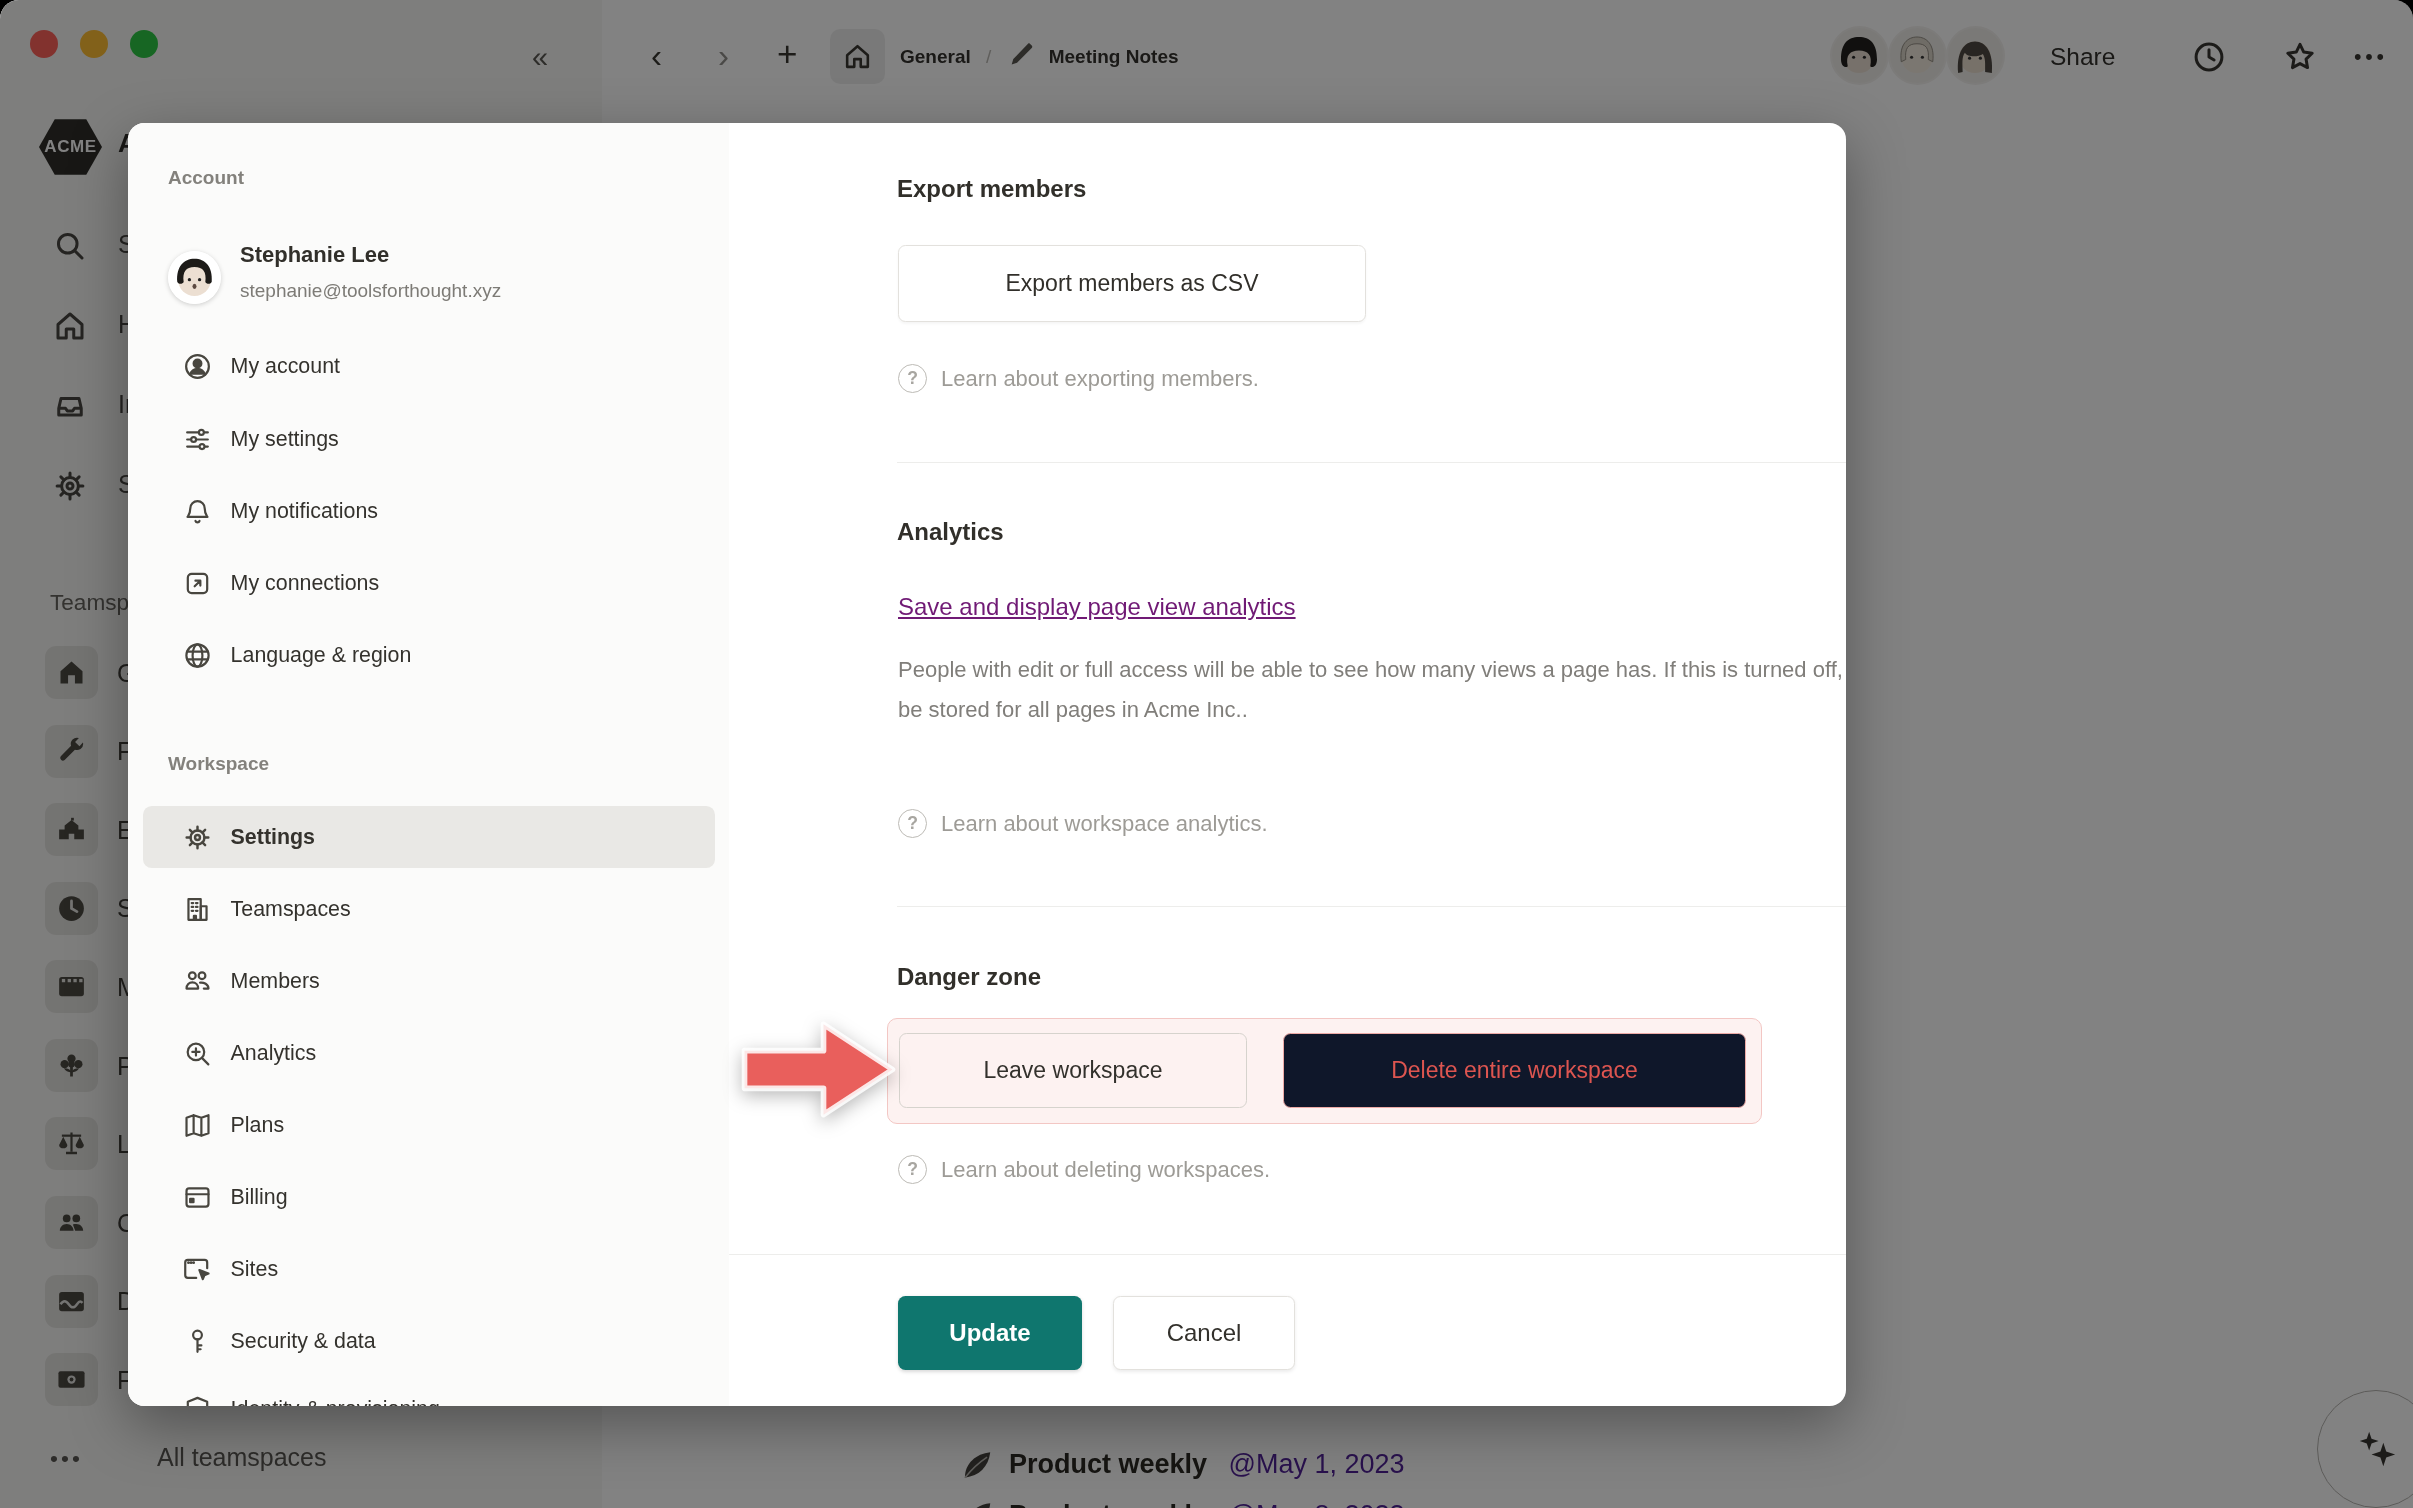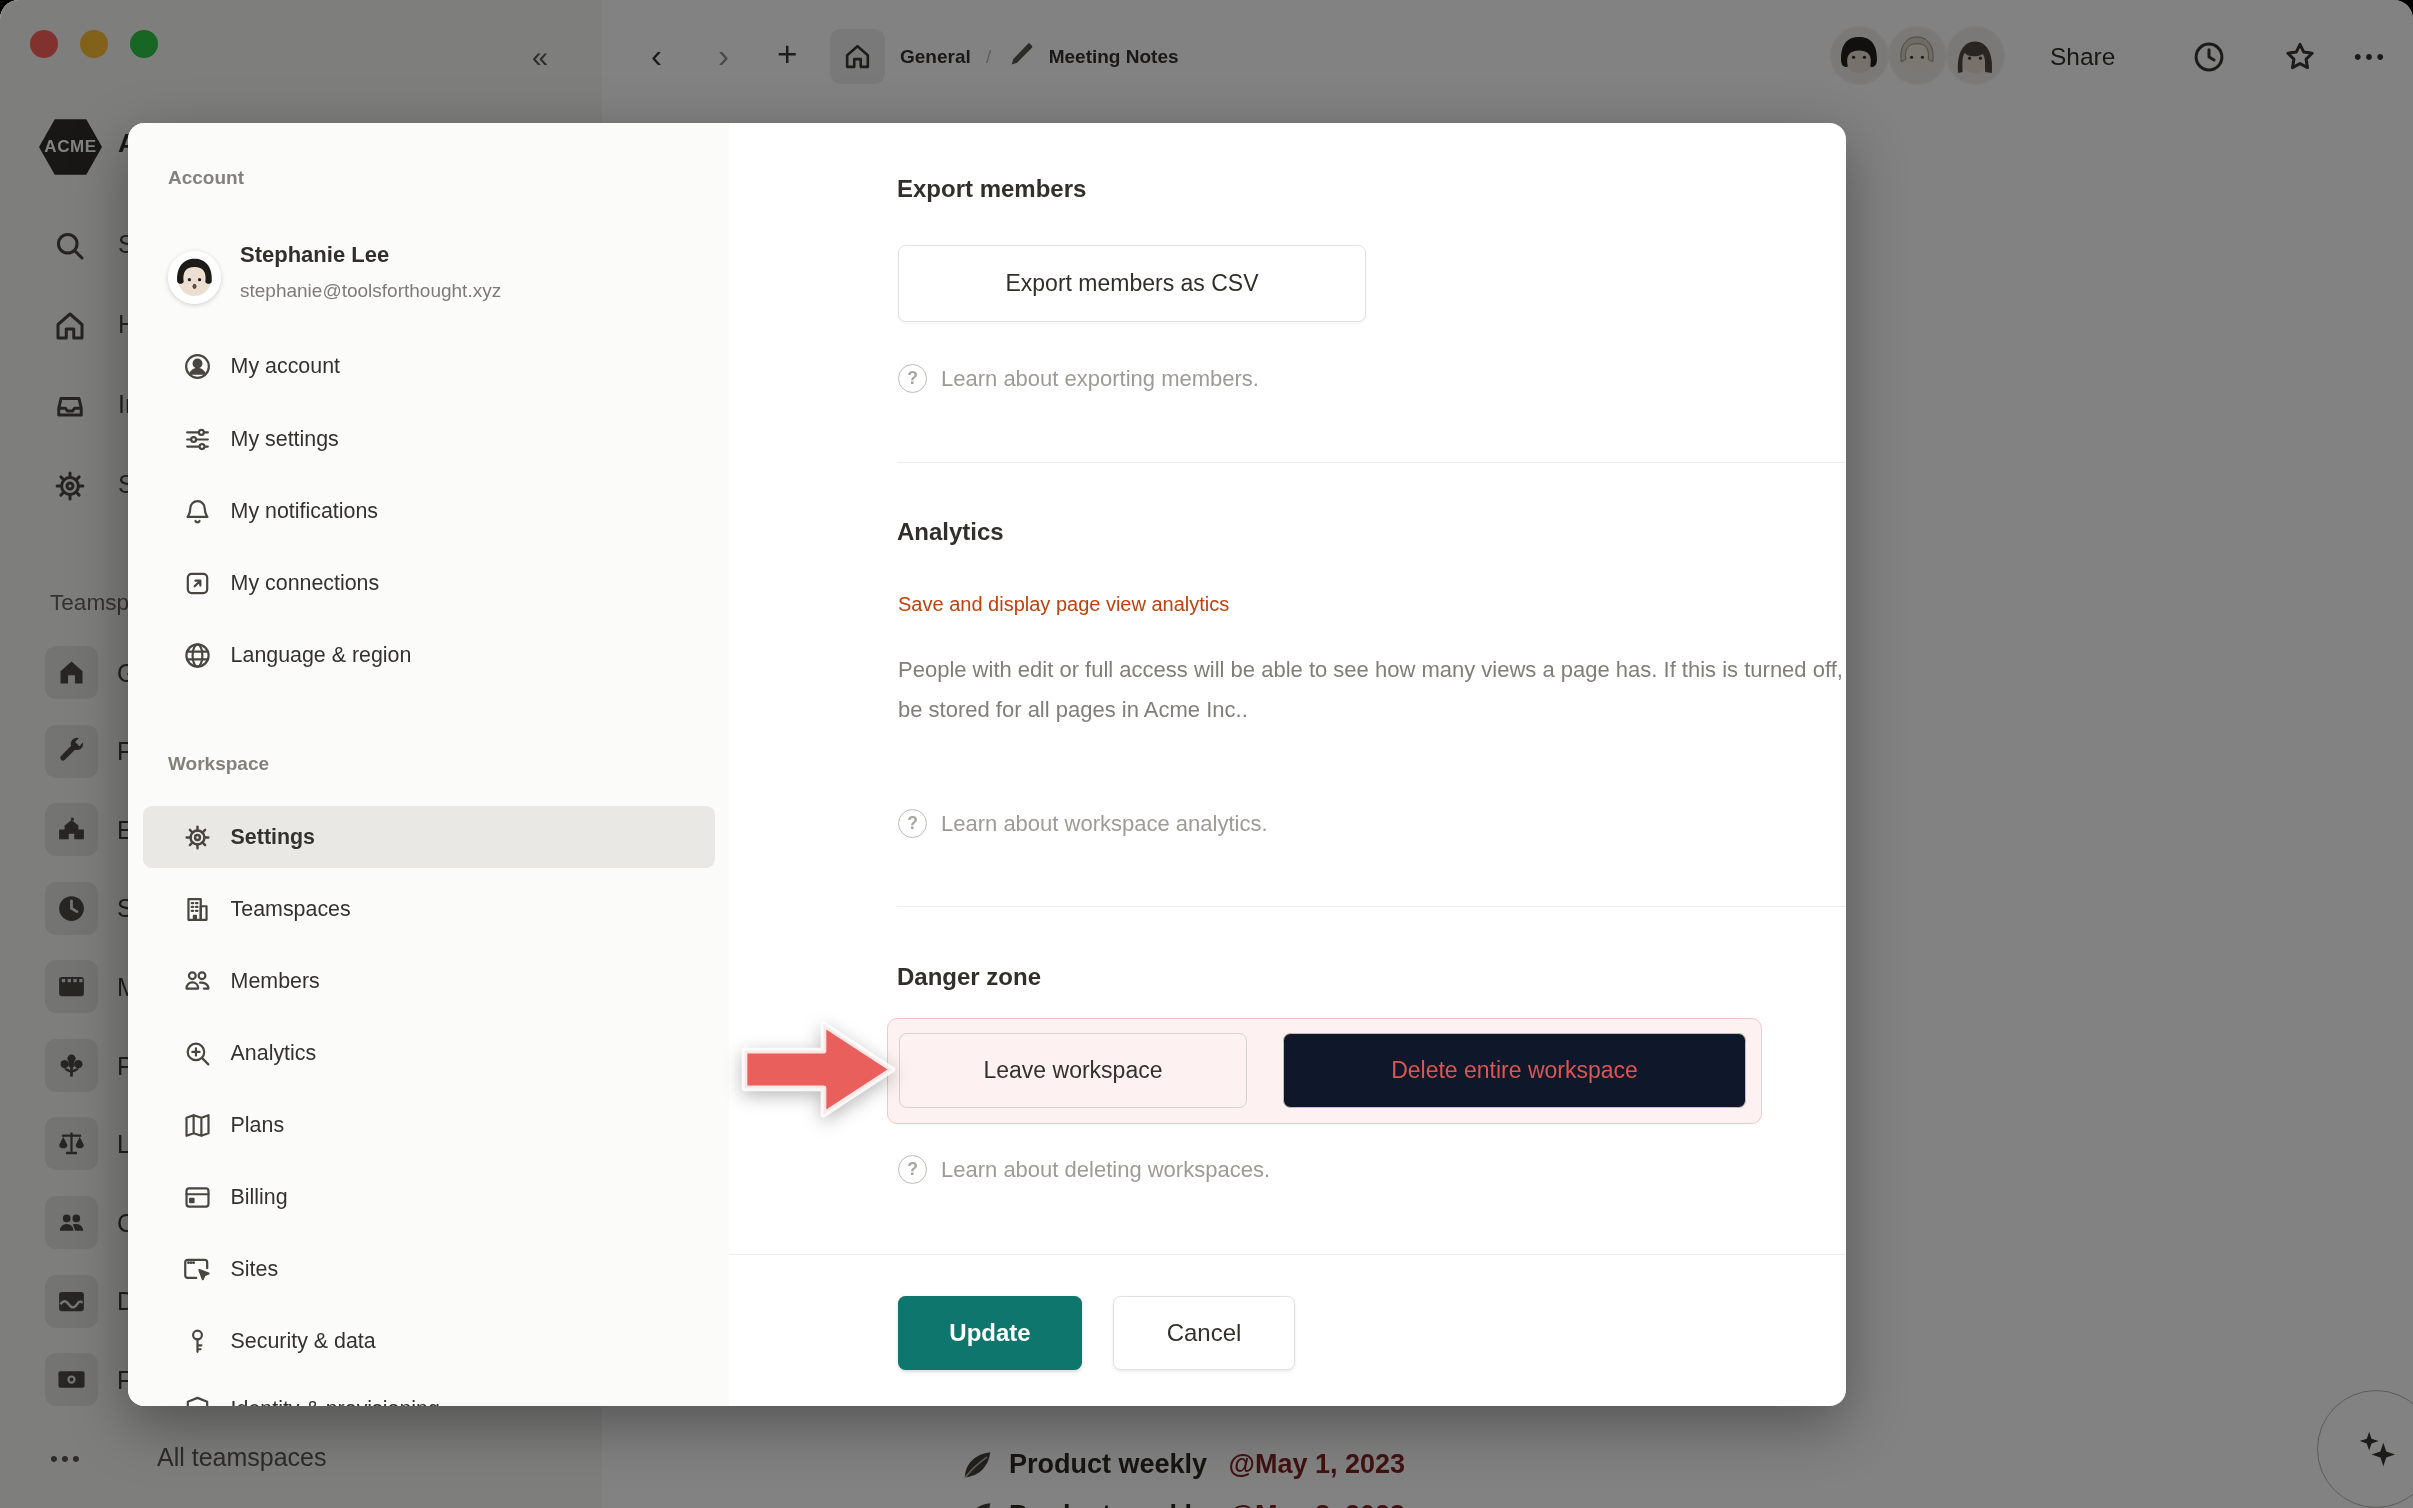--- a/index.html
+++ b/index.html
@@ -26,21 +26,21 @@
   .ws-name{left:118px;top:128px;font-size:26.4px;font-weight:700;color:#2b2925;}
   .sb-icon{left:52px;width:36px;height:36px;}
   .sb-label{left:118px;font-size:25px;font-weight:500;color:#45433e;}
   .teams-hd{left:50px;top:590px;font-size:22.6px;font-weight:500;color:#62605b;}
   .tile{left:45px;width:53px;height:53px;border-radius:11.3px;background:#e3e2df;display:flex;align-items:center;justify-content:center;}
   .tile svg{width:33px;height:33px;}
   .t-label{left:117px;font-size:25px;font-weight:500;color:#3c3a35;}
   .all-ts{left:157px;top:1443px;font-size:25px;font-weight:500;color:#55534e;}
   .all-dots{left:50px;top:1446px;font-size:22.6px;letter-spacing:3.1px;color:#55534e;}
   .page-row{font-size:27px;color:#26241f;font-weight:700;}
-  .page-mention{color:#7f1d1d;font-weight:700;}
+  .page-mention{color:#4c1d95;font-weight:400;}
   .ai-circle{left:2317px;top:1390px;width:118px;height:118px;border-radius:50%;border:1.9px solid #b3b1ad;display:flex;align-items:center;justify-content:center;background:#fff;}
 
   
   .overlay{left:0;top:0;width:2413px;height:1508px;background:rgba(5,5,5,0.5);z-index:5;}
 
   
   .modal{left:128px;top:123px;width:1718px;height:1283px;background:#fff;border-radius:16.3px;z-index:10;box-shadow:0 19px 57px rgba(0,0,0,0.35);overflow:hidden;}
   .m-sidebar{left:0;top:0;width:601px;height:1283px;background:#fbfbfa;}
   .m-section-hd{left:40px;font-size:19px;font-weight:600;color:#83817c;}
   .m-avatar{left:40px;top:128px;width:53px;height:53px;border-radius:50%;background:#fff;box-shadow:0 1.3px 5px rgba(0,0,0,0.18);overflow:hidden;}
@@ -53,21 +53,21 @@
   .m-row.sel .lbl{font-weight:700;}
   .ic{stroke:#48463f;fill:none;stroke-width:1.7;stroke-linecap:round;stroke-linejoin:round;}
   .icf{fill:#48463f;stroke:none;}
 
   .m-title{font-size:24px;font-weight:700;color:#312f2a;}
   .csv-btn{left:770px;top:122px;width:468px;height:77px;background:#fff;border:1.3px solid #e3e1dd;border-radius:7.5px;box-shadow:0 1.3px 2.5px rgba(0,0,0,0.04);display:flex;align-items:center;justify-content:center;font-size:23px;font-weight:500;color:#312f2a;}
   .learn{display:flex;align-items:center;color:#9d9b96;font-size:22px;}
   .qmark{width:29px;height:29px;border:1.9px solid #bdbbb6;border-radius:50%;color:#a8a6a1;font-size:17.6px;font-weight:700;display:flex;align-items:center;justify-content:center;margin-right:14px;flex:0 0 29px;}
   .qmark::before{content:"?";}
   .divider{height:1.3px;background:#ededeb;}
-  .set-label{font-size:20px;color:#c2410c;}
+  .set-label{font-size:24px;color:#701a75;text-decoration:underline;}
   .desc{width:1138px;font-size:22px;line-height:40px;color:#807e7a;}
   .toggle{left:1933px;top:527px;width:77px;height:52px;border-radius:26px;background:#3c86e0;}
   .toggle .knob{position:absolute;right:4.4px;top:4.4px;width:43px;height:43px;border-radius:50%;background:#fff;}
   .danger-box{left:759px;top:895px;width:875px;height:106px;border-radius:10px;background:#fdf2f1;border:1.3px solid #f3c7c4;}
   .leave-btn{left:771px;top:910px;width:348px;height:75px;border-radius:7.5px;border:1.3px solid #d6d3cd;display:flex;align-items:center;justify-content:center;font-size:23px;font-weight:500;color:#33312c;background:transparent;}
   .delete-btn{left:1155px;top:910px;width:463px;height:75px;border-radius:7.5px;border:1.3px solid #edaaa6;background:#0f172a;display:flex;align-items:center;justify-content:center;font-size:23px;font-weight:500;color:#dd5550;}
   .update-btn{left:770px;top:1173px;width:184px;height:74px;border-radius:7.5px;background:#0f766e;display:flex;align-items:center;justify-content:center;font-size:24px;font-weight:700;color:#fff;box-shadow:0 1.3px 3.8px rgba(0,0,0,0.15);}
   .cancel-btn{left:985px;top:1173px;width:182px;height:74px;border-radius:7.5px;background:#fff;border:1.3px solid #e3e1dd;display:flex;align-items:center;justify-content:center;font-size:24px;font-weight:500;color:#33312c;box-shadow:0 1.3px 3.8px rgba(0,0,0,0.08);}
 
   .red-arrow{left:737px;top:1013px;width:163px;height:113px;z-index:12;filter:drop-shadow(0 5px 8.8px rgba(0,0,0,0.28));}

